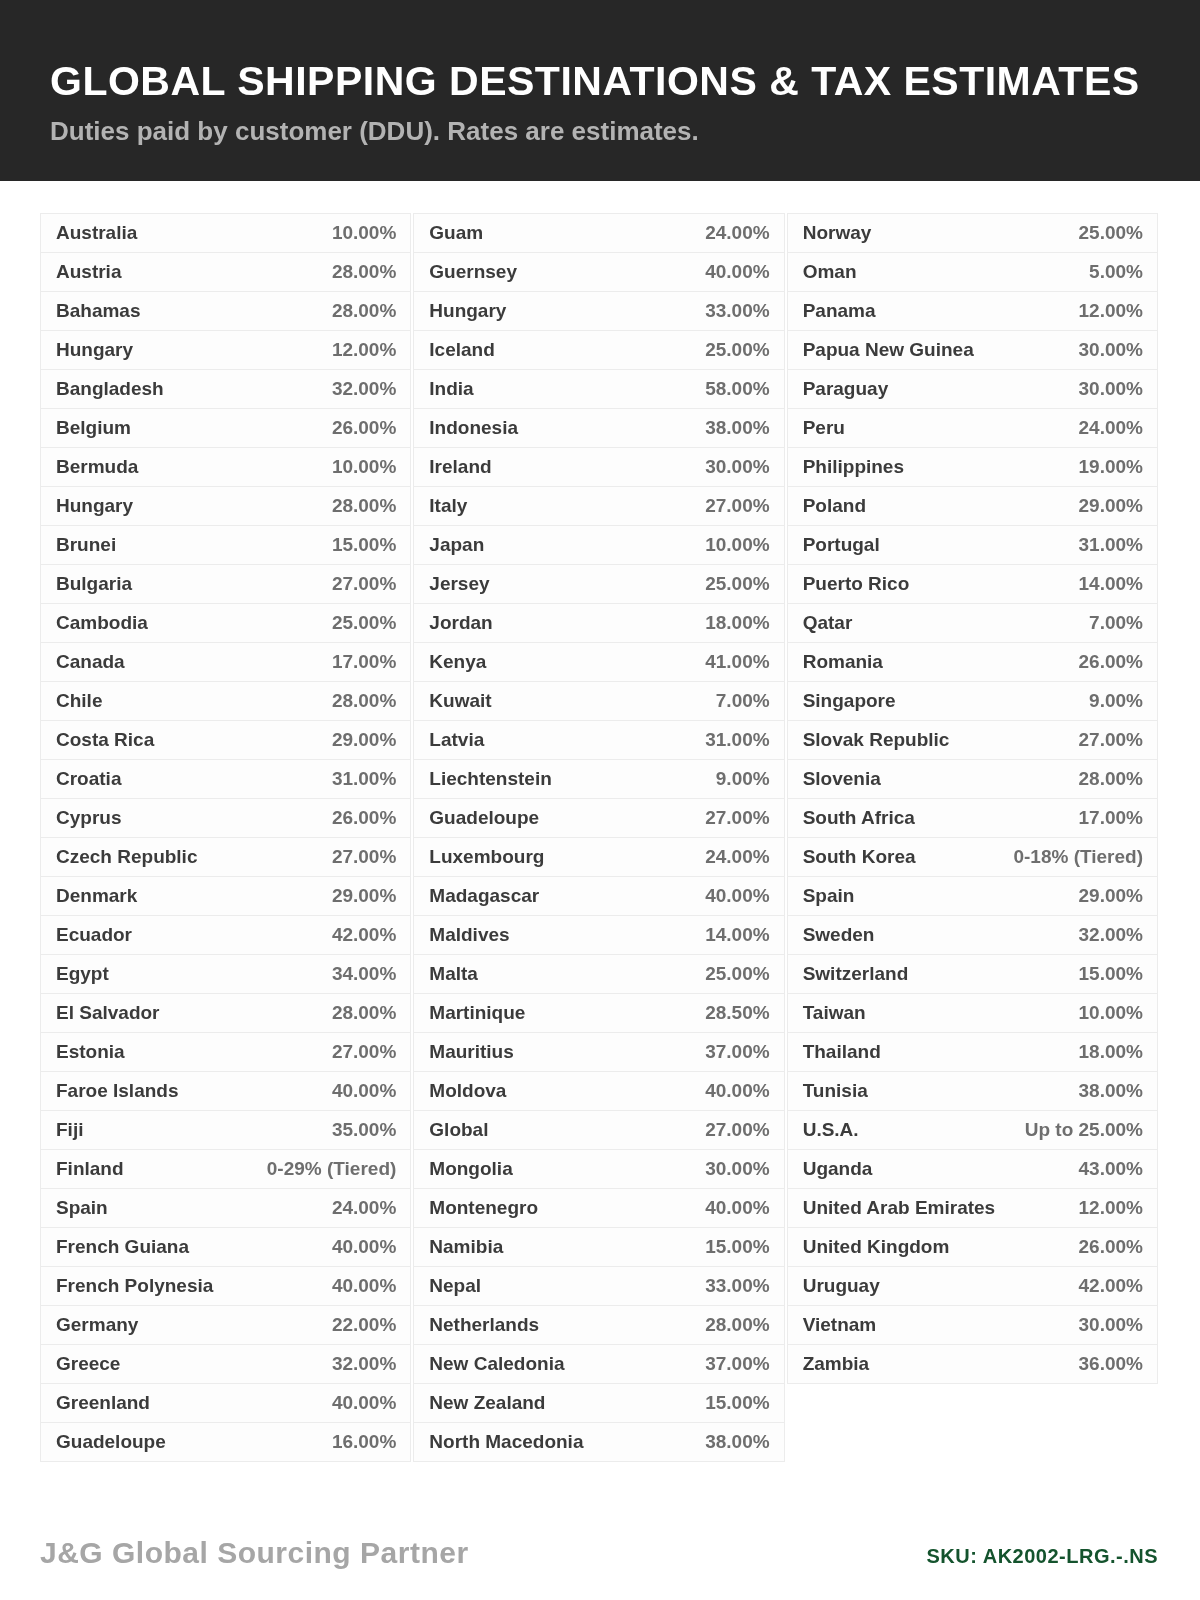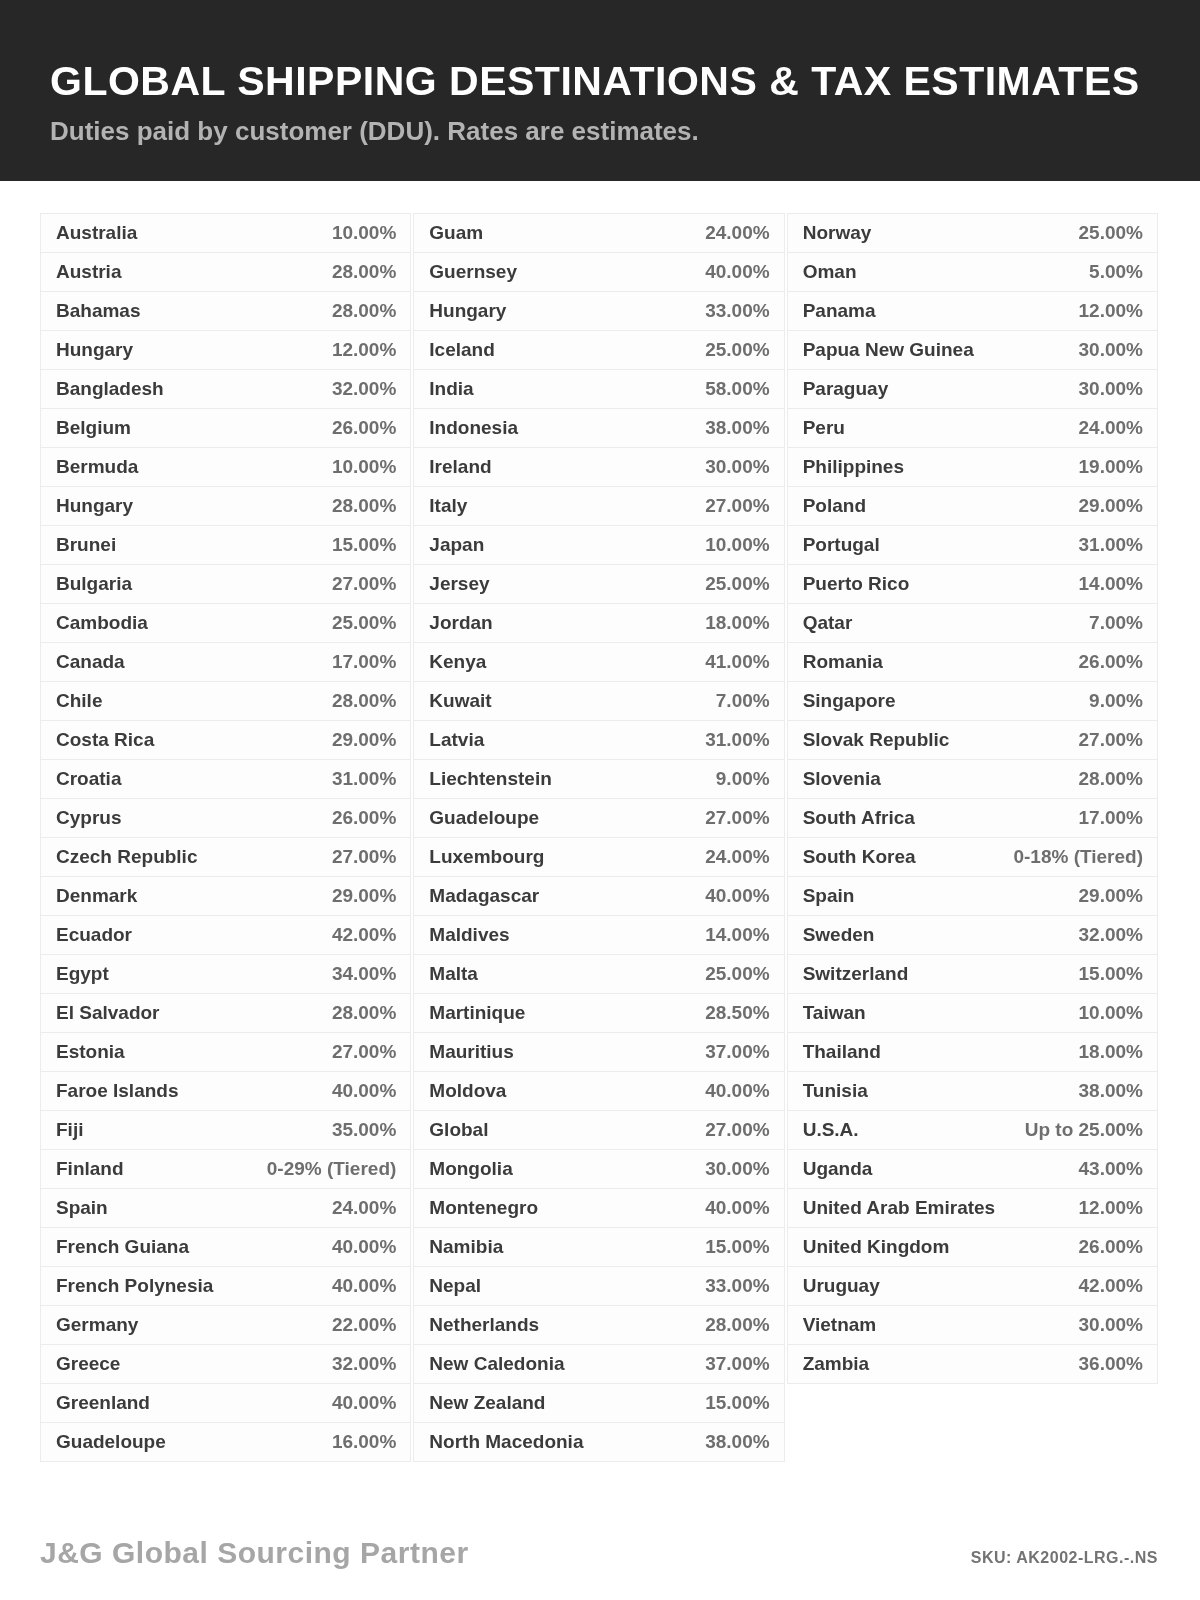--- a/index.html
+++ b/index.html
@@ -72,22 +72,22 @@
     padding: 0 42px 0 40px;
     gap: 16px;
   }
   .brand {
     color: #a6a6a6;
     font-size: 30px;
     font-weight: 800;
     letter-spacing: 0.5px;
   }
   .sku {
-    color: #737373;
-    font-size: 16px;
+    color: #14532d;
+    font-size: 20px;
     font-weight: 700;
     letter-spacing: 0.5px;
   }
 </style>
 </head>
 <body>
 
 <div class="header">
   <div class="title">GLOBAL SHIPPING DESTINATIONS &amp; TAX ESTIMATES</div>
   <div class="subtitle">Duties paid by customer (DDU). Rates are estimates.</div>

